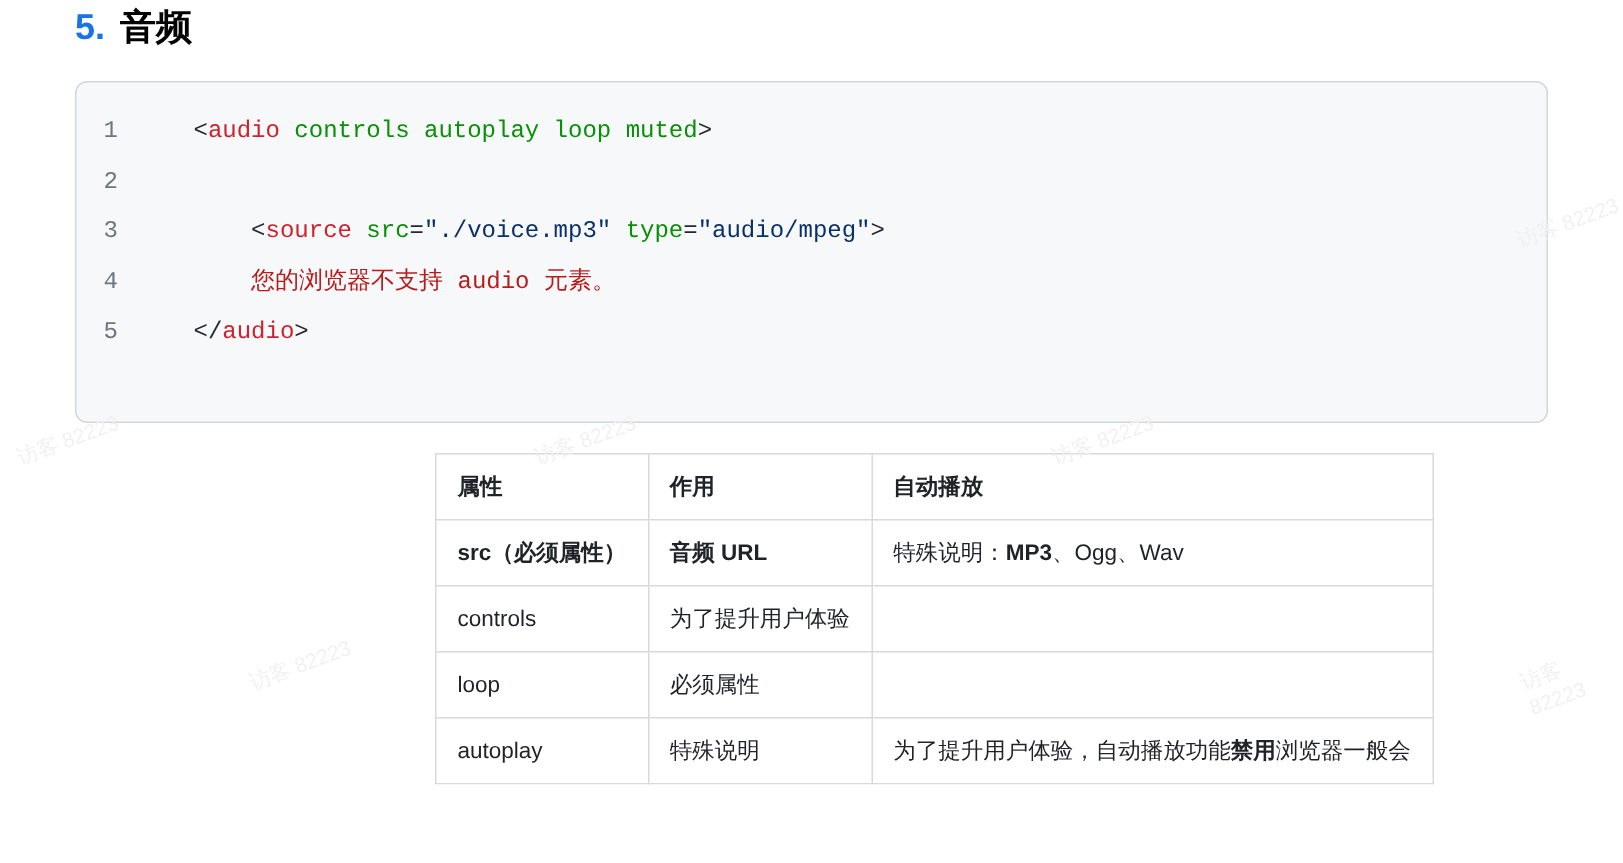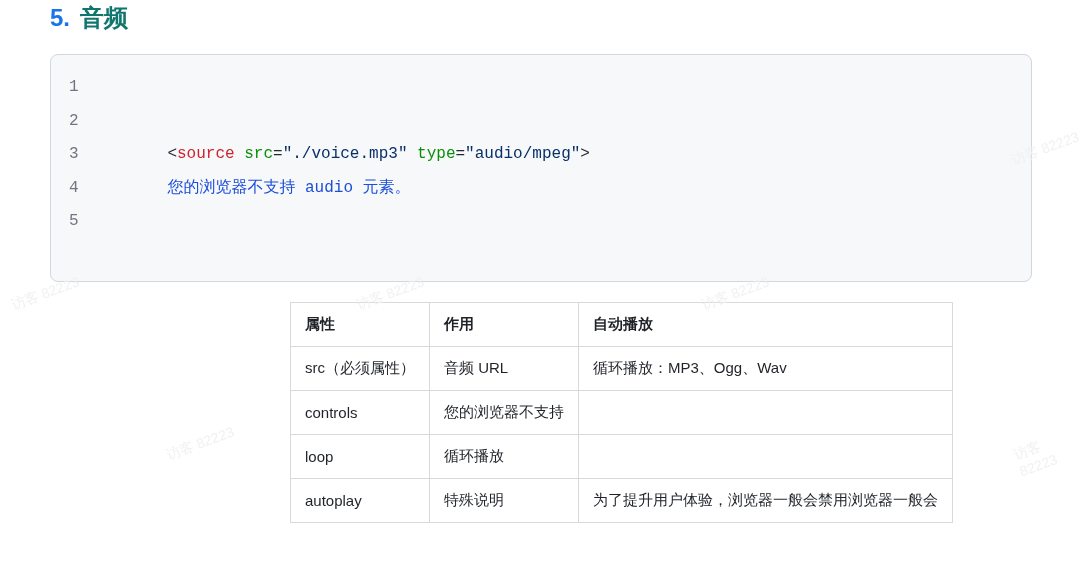--- a/index.html
+++ b/index.html
@@ -23,21 +23,21 @@
   .heading {
     display: flex;
     align-items: baseline;
     gap: 10px;
     font-size: 24px;
     font-weight: 700;
     margin: 0 0 20px 0;
     padding-top: 2px;
   }
   .heading-num { color: #1a73e8; }
-  .heading-text { color: #0f766e; }
+  .heading-text { color: #000000; }
   .code-block {
     background: #f6f8fa;
     border: 1px solid #d0d7de;
     border-radius: 8px;
     padding: 16px 18px 42px 18px;
     font-family: "SFMono-Regular", Consolas, "Liberation Mono", Menlo, monospace;
     font-size: 16px;
     line-height: 2.1;
     position: relative;
   }
@@ -47,97 +47,99 @@
     flex: 0 0 60px;
     color: #6e7781;
     text-align: left;
     user-select: none;
   }
   .code { white-space: pre; }
   .punct { color: #24292f; }
   .tag { color: #cf222e; }
   .attr-name { color: #0a8f08; }
   .attr-val { color: #0a3069; }
-  .plain { color: #1d4ed8; }
+  .plain { color: #b91c1c; }
   .table-wrap { margin: 20px 0 0 240px; }
   table {
     border-collapse: collapse;
     font-size: 15px;
   }
   th, td {
     border: 1px solid #d9d9d9;
     padding: 12px 14px;
     text-align: left;
     vertical-align: middle;
     background: #ffffff;
   }
   th {
     font-weight: 700;
     background: #ffffff;
   }
-  .b { font-weight: 400; }
+  .b { font-weight: 700; }
 </style>
 </head>
 <body>
 
 <h2 class="heading">
   <span class="heading-num">5.</span>
   <span class="heading-text">音频</span>
 </h2>
 
 <div class="code-block" id="code-block">
     <div class="code-line">
       <span class="gutter">1</span>
+      <span class="code"><span class="punct">&lt;</span><span class="tag">audio</span><span class="plain"> </span><span class="attr-name">controls</span><span class="plain"> </span><span class="attr-name">autoplay</span><span class="plain"> </span><span class="attr-name">loop</span><span class="plain"> </span><span class="attr-name">muted</span><span class="punct">&gt;</span></span>
     </div>
     <div class="code-line">
       <span class="gutter">2</span>
       <span class="code">&nbsp;</span>
     </div>
     <div class="code-line">
       <span class="gutter">3</span>
       <span class="code"><span class="plain">    </span><span class="punct">&lt;</span><span class="tag">source</span><span class="plain"> </span><span class="attr-name">src</span><span class="punct">=</span><span class="attr-val">"./voice.mp3"</span><span class="plain"> </span><span class="attr-name">type</span><span class="punct">=</span><span class="attr-val">"audio/mpeg"</span><span class="punct">&gt;</span></span>
     </div>
     <div class="code-line">
       <span class="gutter">4</span>
       <span class="code"><span class="plain">    您的浏览器不支持 audio 元素。</span></span>
     </div>
     <div class="code-line">
       <span class="gutter">5</span>
+      <span class="code"><span class="punct">&lt;/</span><span class="tag">audio</span><span class="punct">&gt;</span></span>
     </div>
   </div>
 
 <div class="table-wrap">
   <table id="attr-table">
       <thead>
         <tr>
           <th>属性</th>
           <th>作用</th>
           <th>自动播放</th>
         </tr>
       </thead>
       <tbody>
         <tr>
           <td><span class="b">src（必须属性）</span></td>
           <td><span class="b">音频 URL</span></td>
-          <td><span>循环播放：</span><span class="b">MP3</span><span>、Ogg、Wav</span></td>
+          <td><span>特殊说明：</span><span class="b">MP3</span><span>、Ogg、Wav</span></td>
         </tr>
         <tr>
           <td><span>controls</span></td>
-          <td><span>您的浏览器不支持</span></td>
+          <td><span>为了提升用户体验</span></td>
           <td></td>
         </tr>
         <tr>
           <td><span>loop</span></td>
-          <td><span>循环播放</span></td>
+          <td><span>必须属性</span></td>
           <td></td>
         </tr>
         <tr>
           <td><span>autoplay</span></td>
           <td><span>特殊说明</span></td>
-          <td><span>为了提升用户体验，浏览器一般会</span><span class="b">禁用</span><span>浏览器一般会</span></td>
+          <td><span>为了提升用户体验，自动播放功能</span><span class="b">禁用</span><span>浏览器一般会</span></td>
         </tr>
       </tbody>
     </table>
 </div>
 
 <div id="wm-layer">
     <div class="watermark" style="left: 10px; top: 285px;">访客 82223</div>
     <div class="watermark" style="left: 355px; top: 285px;">访客 82223</div>
     <div class="watermark" style="left: 700px; top: 285px;">访客 82223</div>
     <div class="watermark" style="left: 1010px; top: 140px;">访客 82223</div>

